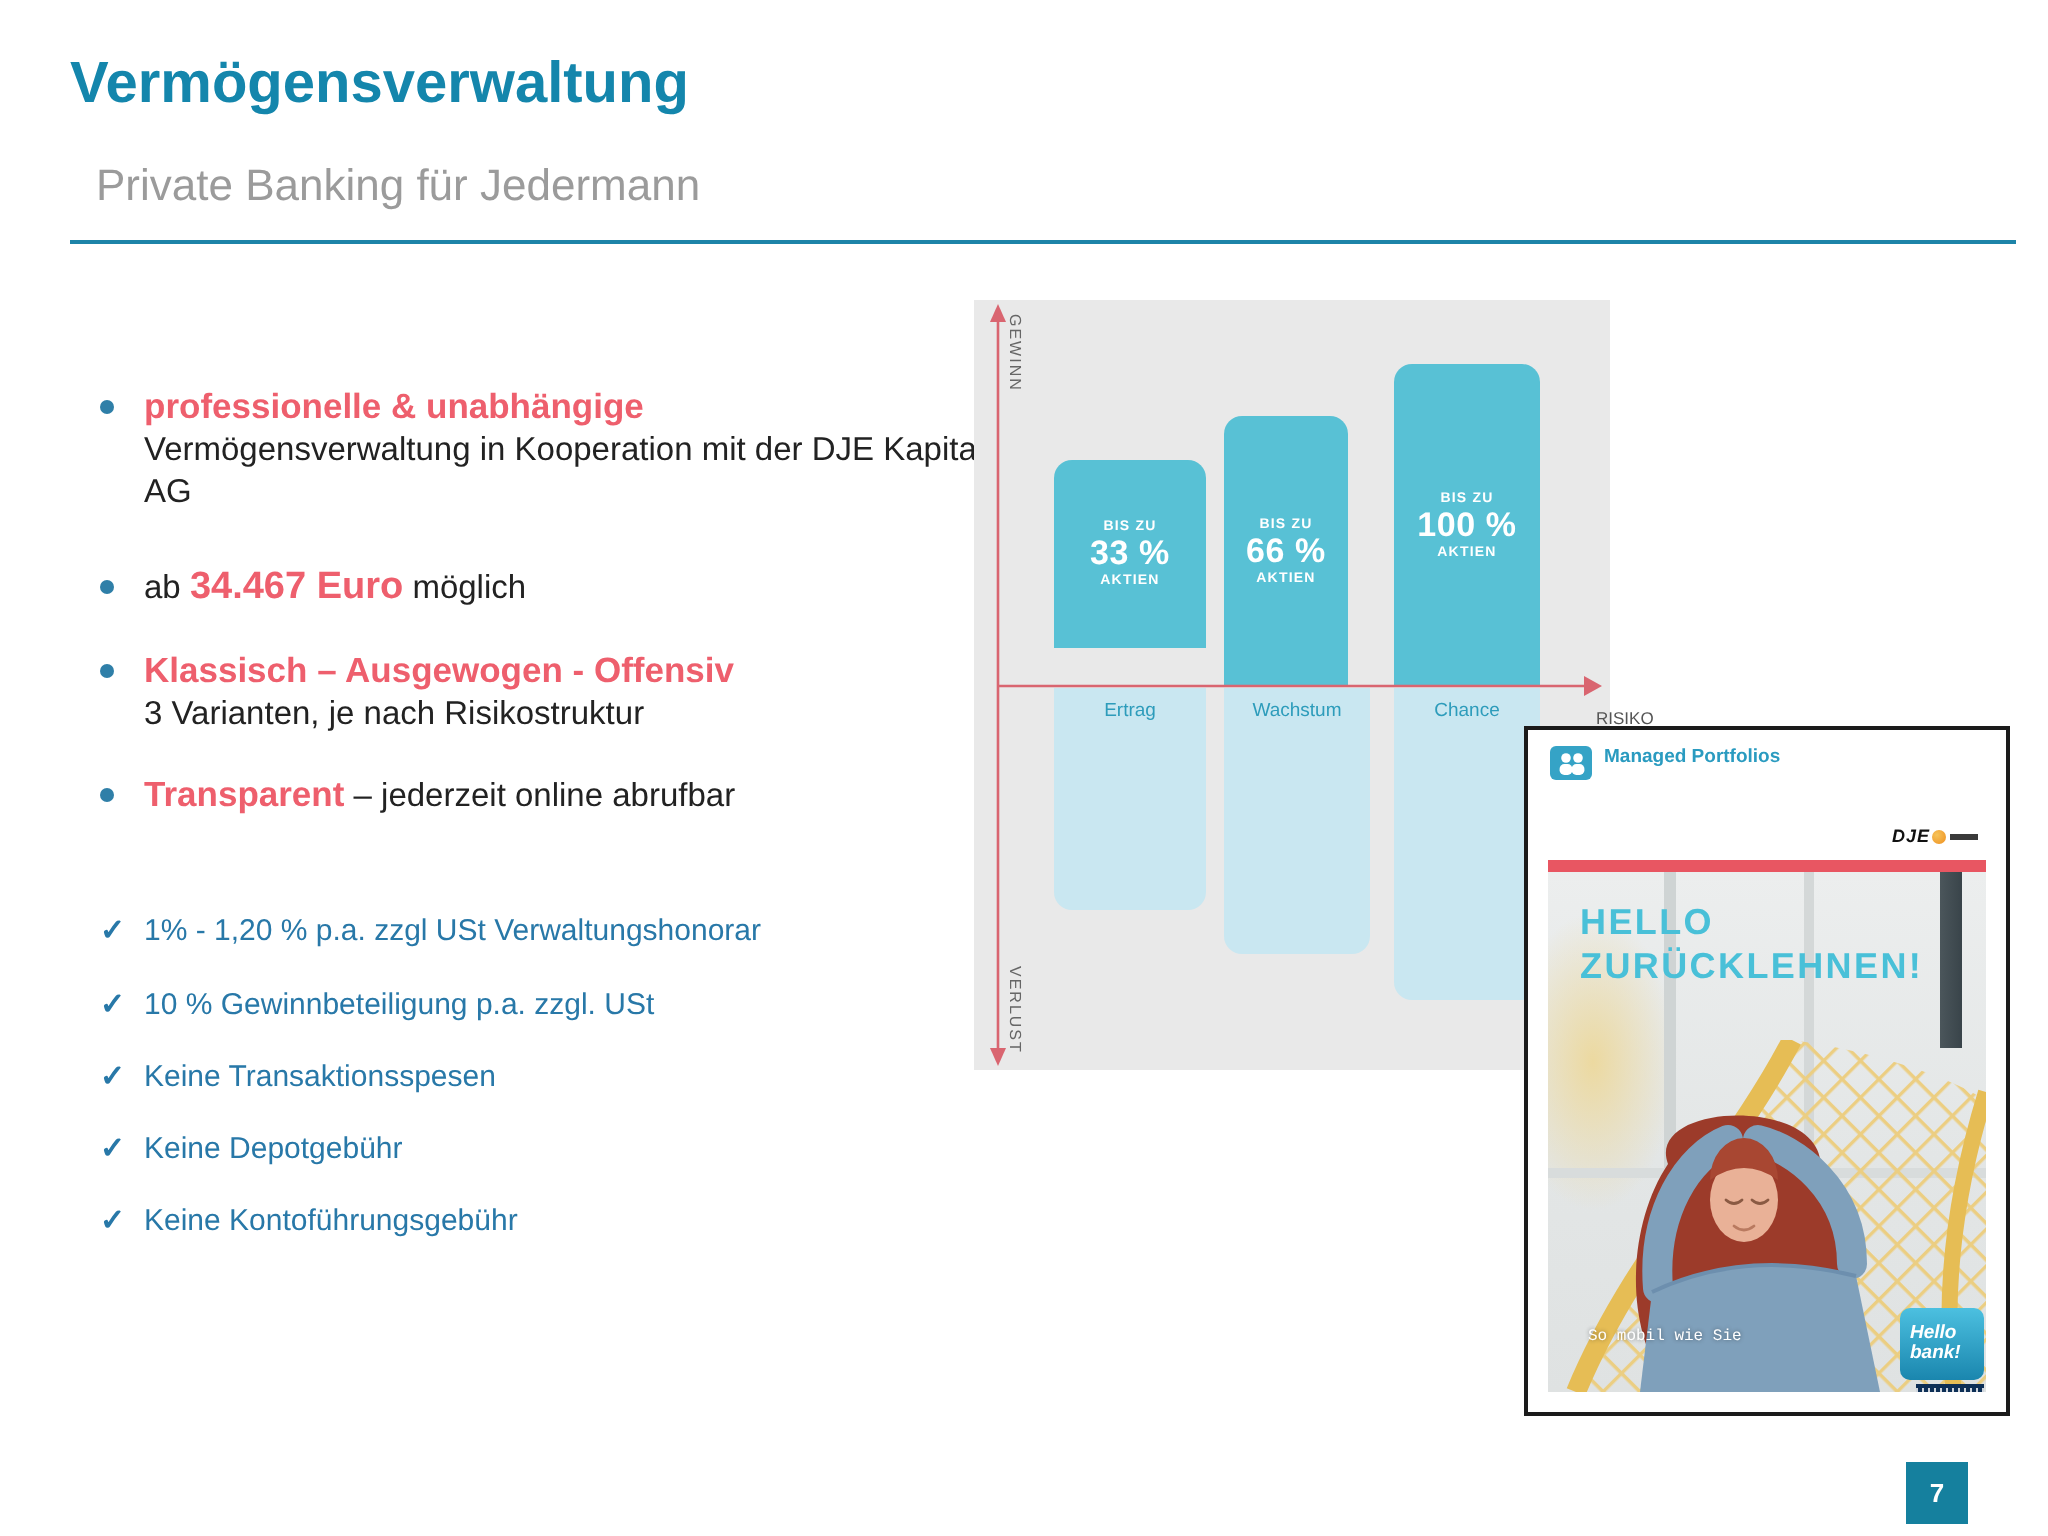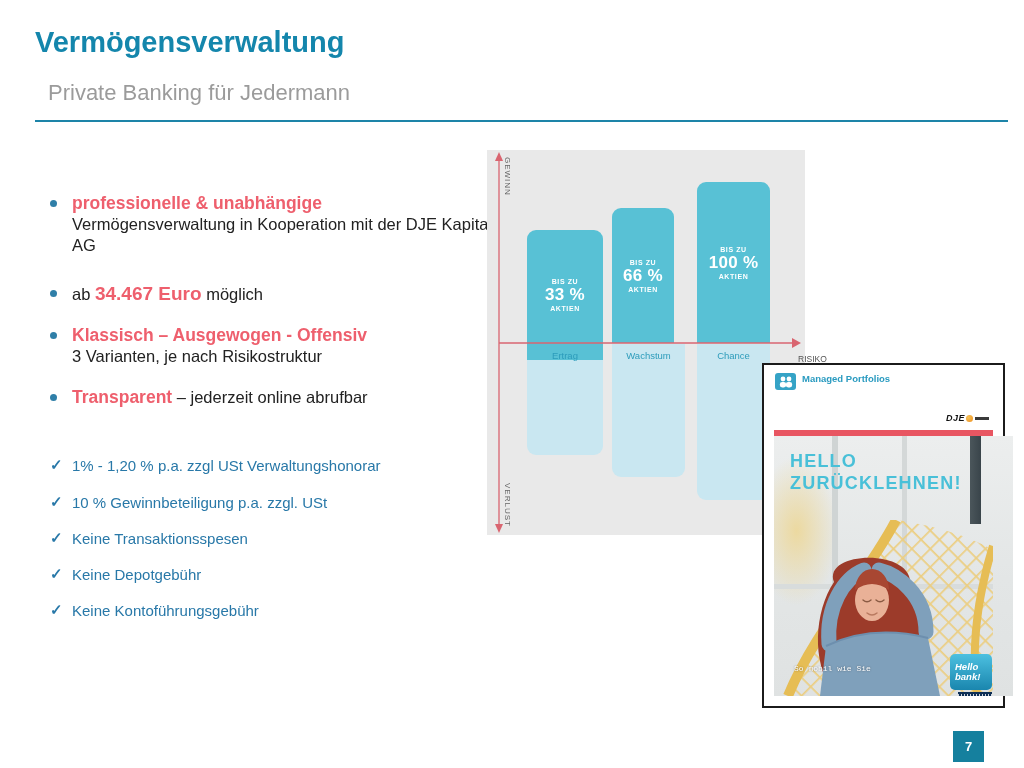--- a/index.html
+++ b/index.html
@@ -40,21 +40,21 @@
   
   .brochure{position:absolute;left:762px;top:363px;width:243px;height:345px;background:#fff;
             border:2px solid #1b1b1b;box-sizing:border-box;z-index:5;}
   .mp-row{position:absolute;left:11px;top:8px;display:flex;gap:6px;}
   .mp-text{font-size:9.5px;font-weight:bold;color:#2a9bc0;}
   .dje{position:absolute;right:14px;top:48px;display:flex;align-items:center;gap:1px;}
   .dje-text{font-size:9px;font-weight:bold;font-style:italic;color:#111;letter-spacing:.5px;text-align:right;}
   .dje-swoosh{width:7px;height:7px;border-radius:50%;background:radial-gradient(circle at 35% 35%,#f6c45a,#ef8f1f);}
   .dje-rest{width:14px;height:3px;background:#3a3a3a;margin-left:1px;}
   .red-bar{position:absolute;left:10px;top:65px;width:219px;height:6px;background:#e85662;}
-  .photo{position:absolute;left:10px;top:71px;width:239px;height:260px;overflow:hidden;
+  .photo{position:absolute;left:10px;top:71px;width:219px;height:260px;overflow:hidden;
          background:linear-gradient(180deg,#eceeee 0%,#e3e6e6 55%,#dfe2e2 100%);}
   .pane1{position:absolute;left:58px;top:0;width:6px;height:180px;background:#cfd4d4;}
   .pane2{position:absolute;left:128px;top:0;width:5px;height:170px;background:#d4d8d8;}
   .sill{position:absolute;left:0;top:148px;width:219px;height:5px;background:#d8dcdc;}
   .warm{position:absolute;left:-20px;top:20px;width:85px;height:150px;
         background:radial-gradient(ellipse at center,#ecd9a0 0%,rgba(236,217,160,0) 70%);}
   .slat{position:absolute;left:196px;top:0;width:11px;height:88px;
         background:linear-gradient(90deg,#4b565b,#39444a);}
   .scene{position:absolute;left:0;bottom:0;}
   .headline{position:absolute;left:16px;top:14px;font-size:18px;font-weight:bold;color:#49c0d8;
@@ -120,21 +120,21 @@
     <span>Keine Depotgebühr</span>
   </div>
   <div class="check c4">
     <span class="tick">✓</span>
     <span>Keine Kontoführungsgebühr</span>
   </div>
 
   <div class="chart">
     <div>
         <div class="bar-loss" style="left: 40px; width: 76px; top: 194px; height: 111px;"></div>
-        <div class="bar-gain" style="left: 40px; width: 76px; top: 80px; height: 130px;">
+        <div class="bar-gain" style="left: 40px; width: 76px; top: 80px; height: 94px;">
           <div class="bar-inner">
             <span class="t-small">BIS ZU</span>
             <span class="t-big">33 %</span>
             <span class="t-small">AKTIEN</span>
           </div>
         </div>
         <div class="bar-cat" style="left: 40px; width: 76px;">Ertrag</div>
         <div class="bar-loss" style="left: 125px; width: 73px; top: 194px; height: 133px;"></div>
         <div class="bar-gain" style="left: 125px; width: 62px; top: 58px; height: 135px;">
           <div class="bar-inner">

